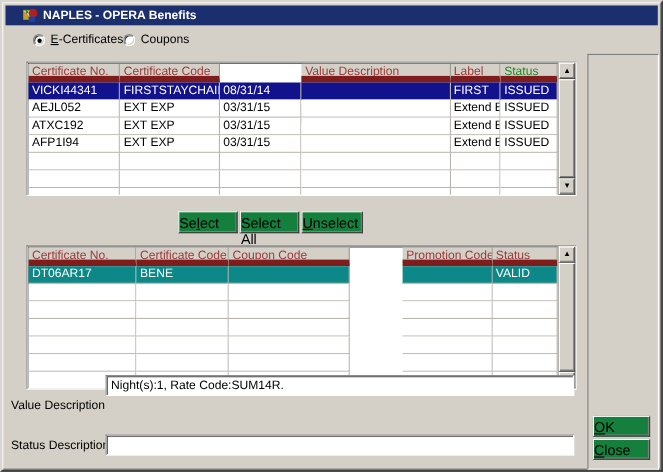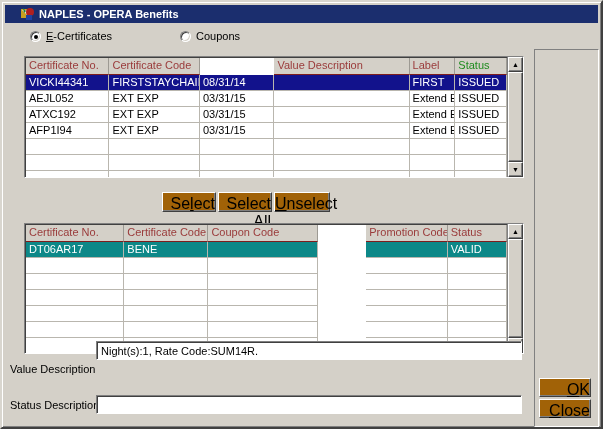--- a/index.html
+++ b/index.html
@@ -14,21 +14,21 @@
   }
   .titlebar {
     position:absolute; left:3px; top:3px; right:3px; height:18px;
     background:#1b2e6e; color:#ffffff; display:flex; align-items:center;
     padding-left:16px; font-weight:bold;
   }
   .titlebar .app-icon { width:14px; height:14px; margin-right:4px; flex:0 0 auto; }
   .title-text { white-space:nowrap; }
 
   
-  .radio-row { position:absolute; top:28px; left:28px; display:flex; gap:68px; }
+  .radio-row { position:absolute; top:28px; left:28px; display:flex; }
   .radio-opt { display:flex; align-items:center; gap:5px; cursor:default; }
   .radio-circle {
     width:11px; height:11px; border-radius:50%; background:#ffffff;
     border:1px solid; border-color:#808080 #ffffff #ffffff #808080;
     box-shadow: inset 1px 1px 0 #404040, inset -1px -1px 0 #d4d0c8;
     position:relative;
   }
   .radio-circle.checked::after {
     content:""; position:absolute; left:3px; top:3px; width:4px; height:4px;
     border-radius:50%; background:#000000;
@@ -42,21 +42,21 @@
     display:flex;
   }
   .grid-body { overflow:hidden; flex:1 1 auto; padding:1px 0 0 1px; }
   .trow { display:flex; height:16px; }
   .trow.thead { height:17px; }
   .tcell {
     border-right:1px solid #b9b6ae; border-bottom:1px solid #b9b6ae;
     padding:1px 2px 0 3px; white-space:nowrap; overflow:hidden; background:#ffffff;
     color:#000000; height:100%;
   }
-  .thead .tcell { background:#d4d0c8; border-right:1px solid #9d9a93; border-bottom:1px solid #7f1d1d; }
+  .thead .tcell { background:#d4d0c8; border-right:1px solid #9d9a93; border-bottom:6px solid #7f1d1d; }
   .trow.sel-navy .tcell { background:#12128c; color:#ffffff; }
   .trow.sel-teal .tcell { background:#0d8888; color:#ffffff; }
 
   
   #upper-grid .c0{width:84px;} #upper-grid .c1{width:91px;} #upper-grid .c2{width:75px;}
   #upper-grid .c3{width:136px;} #upper-grid .c4{width:46px;} #upper-grid .c5{width:52px;}
   
   #lower-grid .c0{width:110px;} #lower-grid .c1{width:94px;} #lower-grid .c2{width:123px;}
   #lower-grid .c3{width:91px;margin-left:48px;} #lower-grid .c4{width:66px;}
 
@@ -69,24 +69,24 @@
   }
   .sb-track { flex:1 1 auto; position:relative; }
   .sb-thumb {
     position:absolute; left:0; right:0; top:0; bottom:0; background:#d4d0c8;
     border:1px solid; border-color:#ffffff #404040 #404040 #ffffff;
     box-shadow: inset -1px -1px 0 #808080;
   }
 
   
   .btn {
-    background:#a16207; color:#000000; text-align:right;
+    background:#15803d; color:#000000; text-align:left;
     border:1px solid; border-color:#ffffff #404040 #404040 #ffffff;
     box-shadow: inset -1px -1px 0 #808080;
-    font-family:"Liberation Sans", sans-serif; font-size:16px;
+    font-family:"Liberation Sans", sans-serif; font-size:13px;
     padding-top:2px; cursor:default;
   }
   .mid-buttons { position:absolute; left:160px; top:190px; display:flex; gap:2px; }
   .mid-buttons .btn { width:54px; height:20px; }
 
   
   .field-label { position:absolute; width:84px; text-align:right; color:#000000; white-space:nowrap; }
   .text-field {
     position:absolute; left:94px; width:426px; height:19px; background:#ffffff;
     border:1px solid; border-color:#808080 #ffffff #ffffff #808080;

